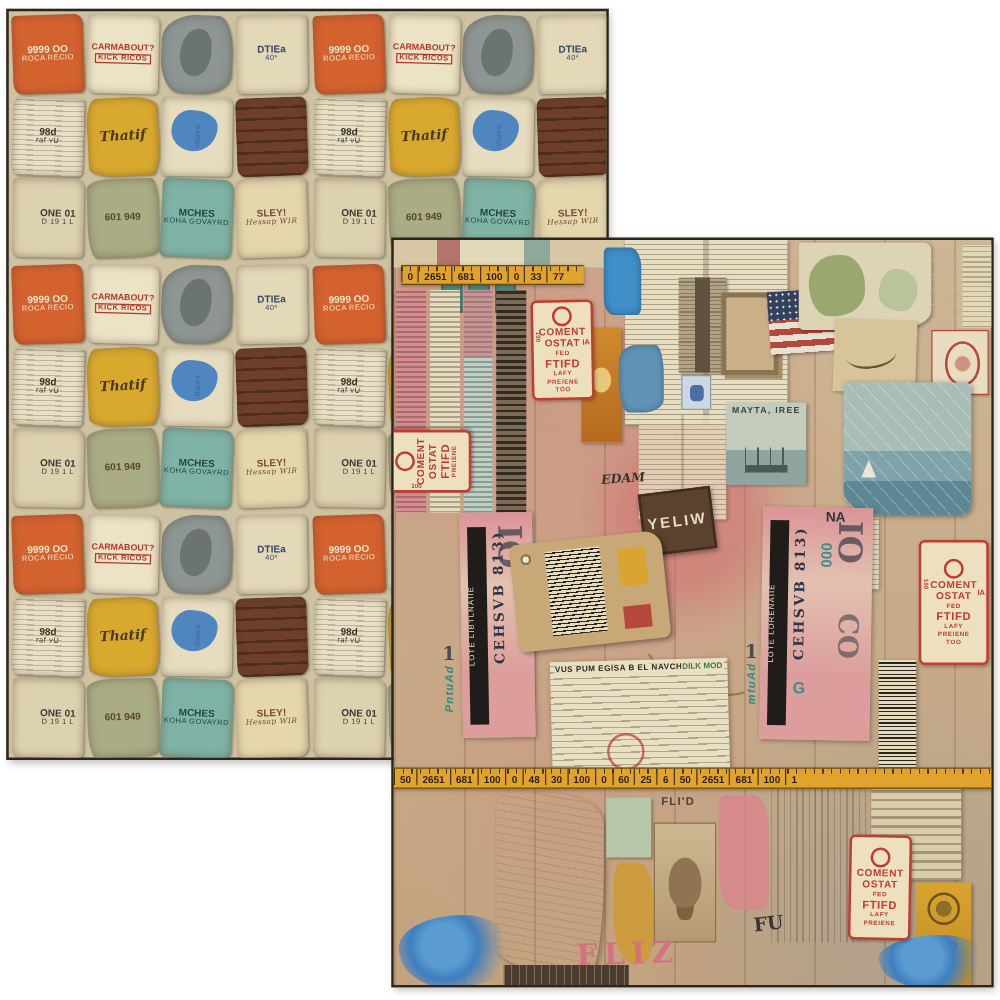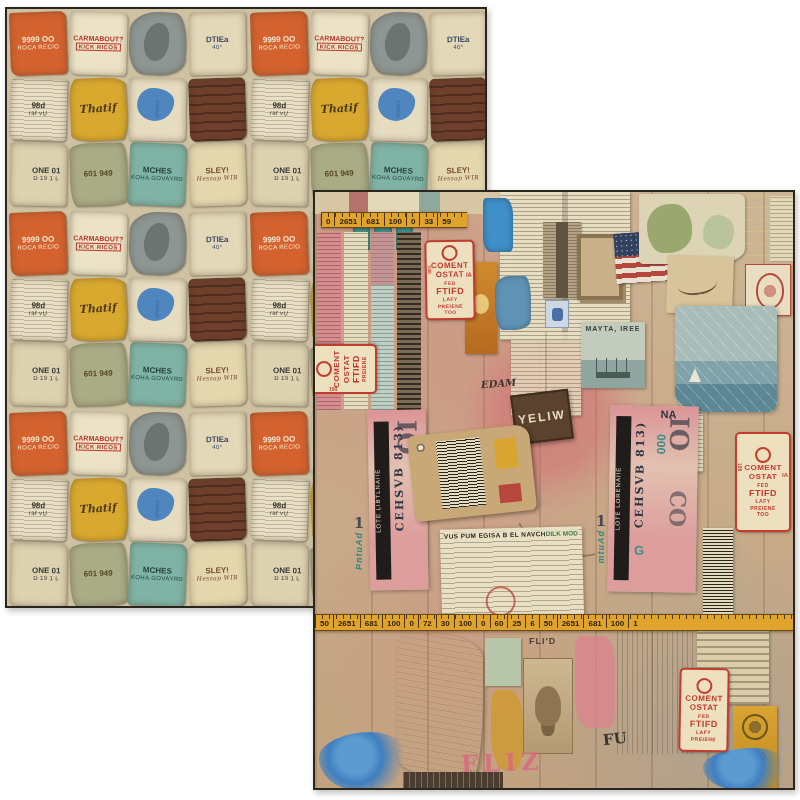--- a/index.html
+++ b/index.html
@@ -648,29 +648,29 @@
 
     <div class="barcode-right"></div>
 
     <div class="tape tape-top">
         <span class="tick">0</span>
         <span class="tick">2651</span>
         <span class="tick">681</span>
         <span class="tick">100</span>
         <span class="tick">0</span>
         <span class="tick">33</span>
-        <span class="tick">59</span>
+        <span class="tick">77</span>
       </div>
     <div class="tape tape-bottom">
         <span class="tick">50</span>
         <span class="tick">2651</span>
         <span class="tick">681</span>
         <span class="tick">100</span>
         <span class="tick">0</span>
-        <span class="tick">72</span>
+        <span class="tick">48</span>
         <span class="tick">30</span>
         <span class="tick">100</span>
         <span class="tick">0</span>
         <span class="tick">60</span>
         <span class="tick">25</span>
         <span class="tick">6</span>
         <span class="tick">50</span>
         <span class="tick">2651</span>
         <span class="tick">681</span>
         <span class="tick">100</span>

